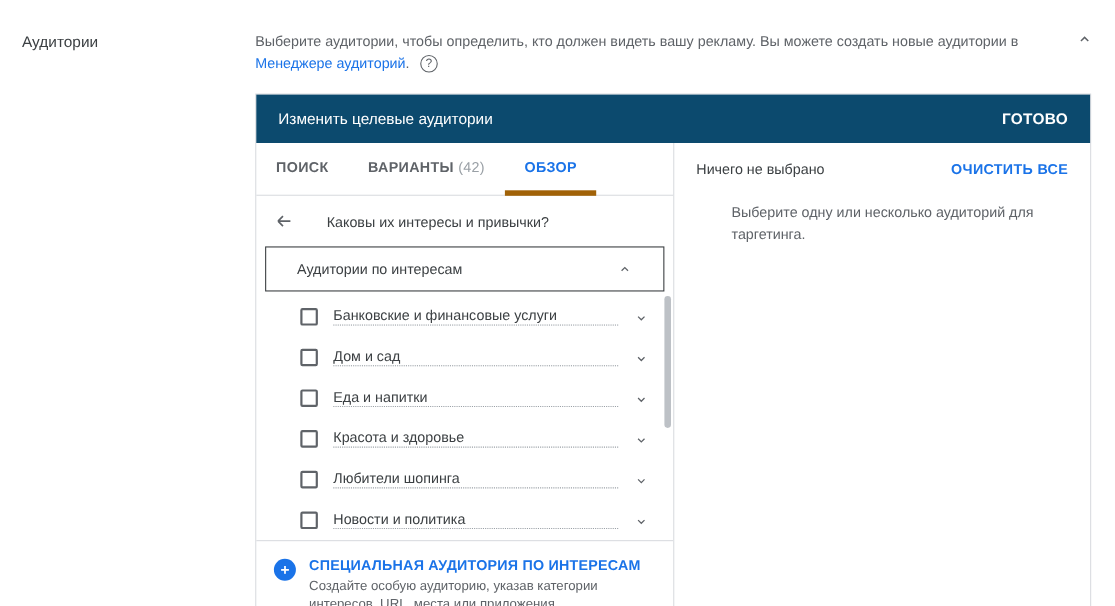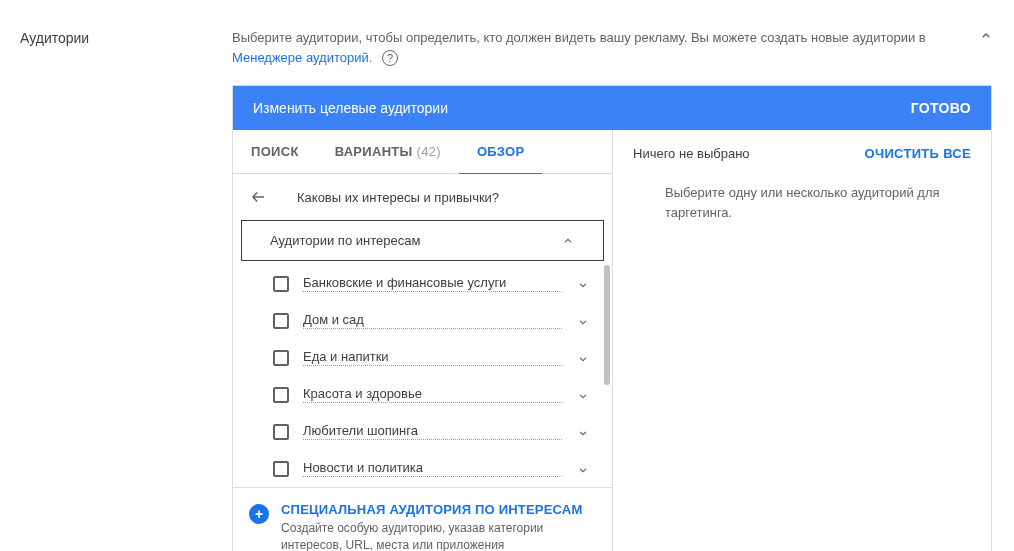--- a/index.html
+++ b/index.html
@@ -7,29 +7,29 @@
   .page { width: 1014px; height: 551px; position: relative; }
   .left-col { position: absolute; left: 20px; top: 30px; width: 180px; }
   .left-title { font-size: 14px; color: #3c4043; }
   .right-col { position: absolute; left: 232px; top: 28px; width: 760px; }
   .intro { font-size: 13px; color: #5f6368; line-height: 1.5; margin-bottom: 18px; display: flex; align-items: flex-start; }
   .intro-text { flex: 1; }
   .intro a { color: #1a73e8; text-decoration: none; }
   .help-icon { display:inline-block; width:16px; height:16px; border:1px solid #5f6368; border-radius:50%; text-align:center; line-height:14px; font-size:11px; color:#5f6368; margin-left:6px; vertical-align:middle; }
   .collapse-chevron { position:absolute; right: 20px; top: 28px; color:#5f6368; }
   .panel { border:1px solid #dadce0; }
-  .panel-header { background:#3b82f6; color:#fff; display:flex; align-items:center; justify-content:space-between; padding:14px 20px; font-size:14px; font-weight:500; }
+  .panel-header { background:#0c4a6e; color:#fff; display:flex; align-items:center; justify-content:space-between; padding:14px 20px; font-size:14px; font-weight:500; }
   .panel-header .done { font-weight:700; letter-spacing:0.3px; }
   .panel-body { display:flex; }
   .browse-col { width: 380px; border-right:1px solid #dadce0; }
   .side-col { flex:1; padding: 16px 20px; position:relative; }
   .tabs { display:flex; border-bottom:1px solid #dadce0; }
   .tab { padding:14px 18px; font-size:13px; font-weight:700; color:#5f6368; cursor:pointer; letter-spacing:0.3px; }
   .tab .count { color:#9aa0a6; font-weight:500; }
-  .tab.active { color:#1a73e8; border-bottom:1px solid #a16207; margin-bottom:-1px; }
+  .tab.active { color:#1a73e8; border-bottom:5px solid #a16207; margin-bottom:-1px; }
   .breadcrumb { display:flex; align-items:center; padding:14px 16px; gap:30px; }
   .back-arrow { color:#5f6368; cursor:pointer; }
   .breadcrumb-text { font-size:13px; color:#3c4043; }
   .category-header { border:1px solid #3c4043; margin:0 8px 4px 8px; padding:12px 28px; display:flex; align-items:center; justify-content:space-between; cursor:pointer; }
   .category-header-text { font-size:13px; color:#3c4043; }
   .chev { color:#5f6368; }
   .items-wrap { position:relative; }
   .items { max-height: 230px; overflow:hidden; }
   .item { display:flex; align-items:flex-end; padding:10px 16px 10px 40px; gap:14px; cursor:pointer; }
   .checkbox { width:16px; height:16px; border:2px solid #5f6368; border-radius:2px; flex-shrink:0; }

